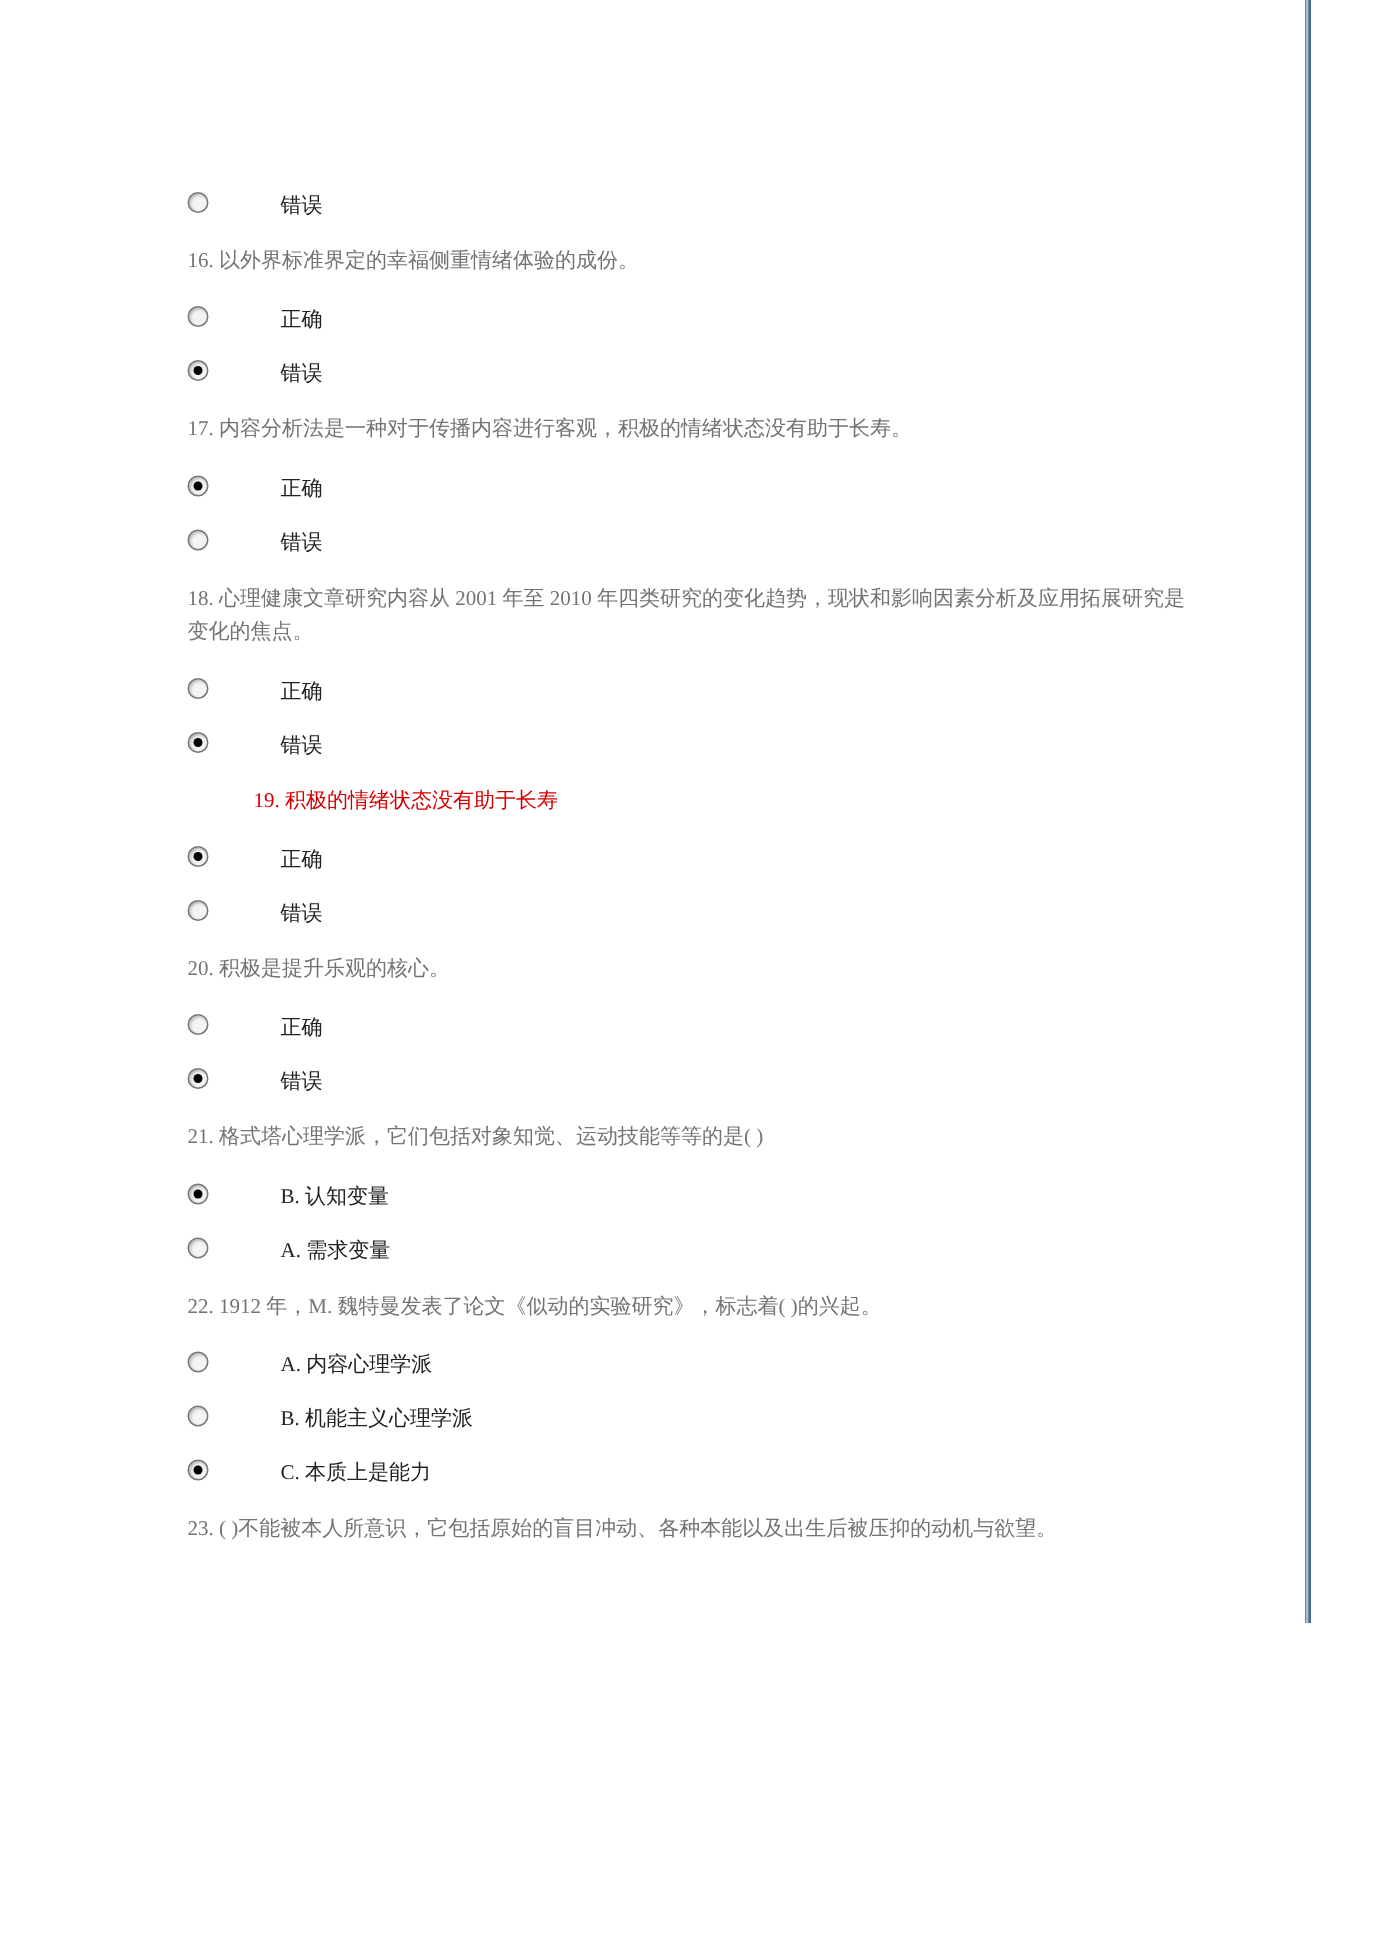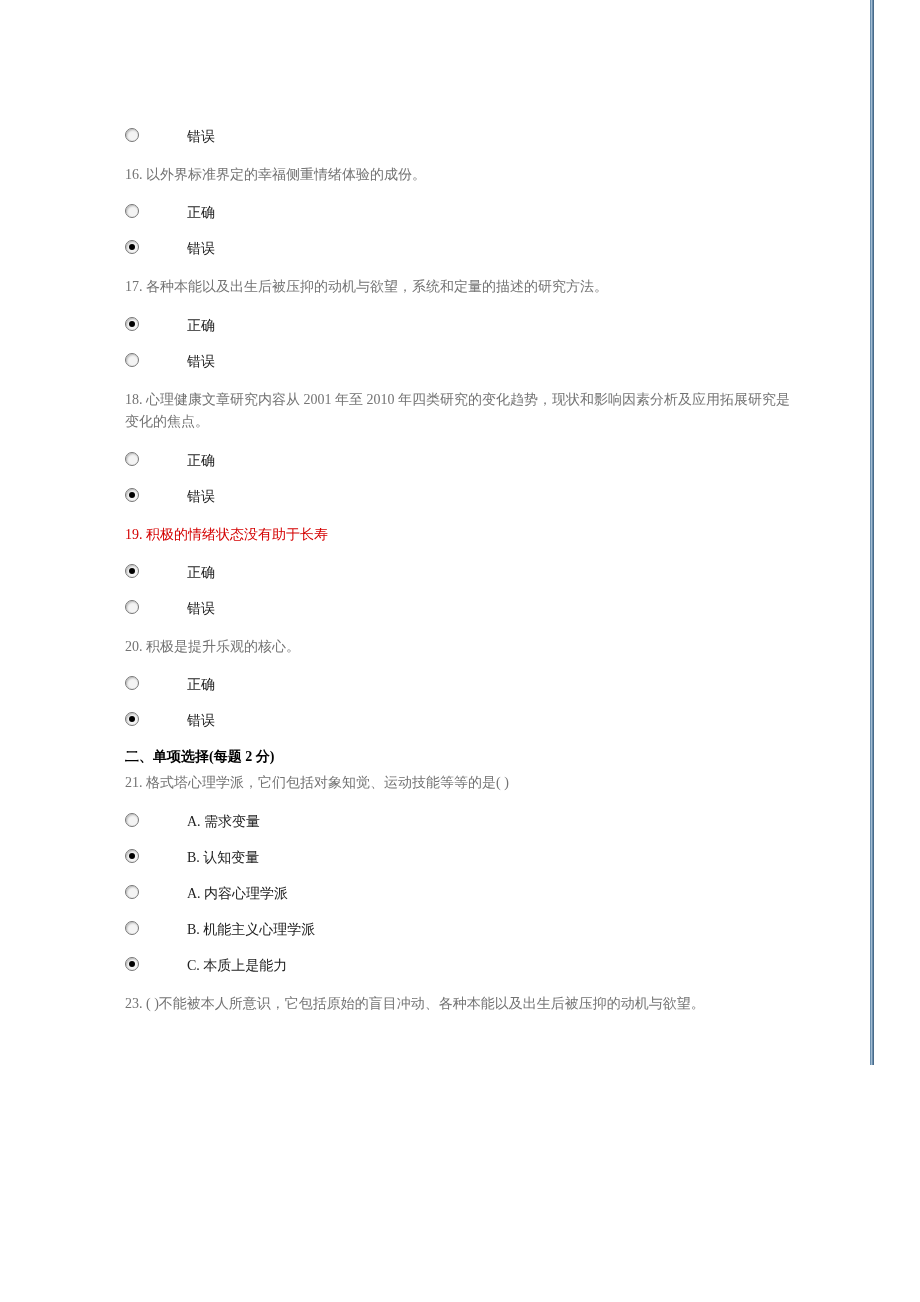--- a/index.html
+++ b/index.html
@@ -28,20 +28,21 @@
       #6a8fae 2px, #6a8fae 3px,
       #4a6a88 3px, #4a6a88 4px);
   }
   .question {
     color: #737373;
     margin: 6px 0 10px 0;
     line-height: 1.6;
   }
   .question.wrong {
     color: #d40000;
+    margin-left: 44px;
   }
   .section-title {
     color: #000;
     font-weight: bold;
     margin: 8px 0 4px 0;
   }
   .option-row {
     display: flex;
     align-items: flex-start;
     margin: 18px 0;
@@ -91,21 +92,21 @@
     <span class="radio"></span>
     <span class="opt-text">正确</span>
   </div>
   <div class="option-row">
     <span class="radio selected"></span>
     <span class="opt-text">错误</span>
   </div>
 
   <div class="question">
     <span>17.</span>
-    <span>各种本能以及出生后被压抑的动机与欲望，系统和定量的描述的研究方法。</span>
+    <span>内容分析法是一种对于传播内容进行客观，积极的情绪状态没有助于长寿。</span>
   </div>
   <div class="option-row">
     <span class="radio selected"></span>
     <span class="opt-text">正确</span>
   </div>
   <div class="option-row">
     <span class="radio"></span>
     <span class="opt-text">错误</span>
   </div>
 
@@ -141,35 +142,38 @@
   </div>
   <div class="option-row">
     <span class="radio"></span>
     <span class="opt-text">正确</span>
   </div>
   <div class="option-row">
     <span class="radio selected"></span>
     <span class="opt-text">错误</span>
   </div>
 
-  <div class="section-title">二、单项选择(每题 2 分)</div>
 
   <div class="question">
     <span>21.</span>
     <span>格式塔心理学派，它们包括对象知觉、运动技能等等的是( )</span>
   </div>
   <div class="option-row">
+    <span class="radio selected"></span>
+    <span class="opt-text">B. 认知变量</span>
+  </div>
+  <div class="option-row">
     <span class="radio"></span>
     <span class="opt-text">A. 需求变量</span>
   </div>
-  <div class="option-row">
-    <span class="radio selected"></span>
-    <span class="opt-text">B. 认知变量</span>
+
+  <div class="question">
+    <span>22.</span>
+    <span>1912 年，M. 魏特曼发表了论文《似动的实验研究》，标志着( )的兴起。</span>
   </div>
-
   <div class="option-row">
     <span class="radio"></span>
     <span class="opt-text">A.  内容心理学派</span>
   </div>
   <div class="option-row">
     <span class="radio"></span>
     <span class="opt-text">B.  机能主义心理学派</span>
   </div>
   <div class="option-row">
     <span class="radio selected"></span>

